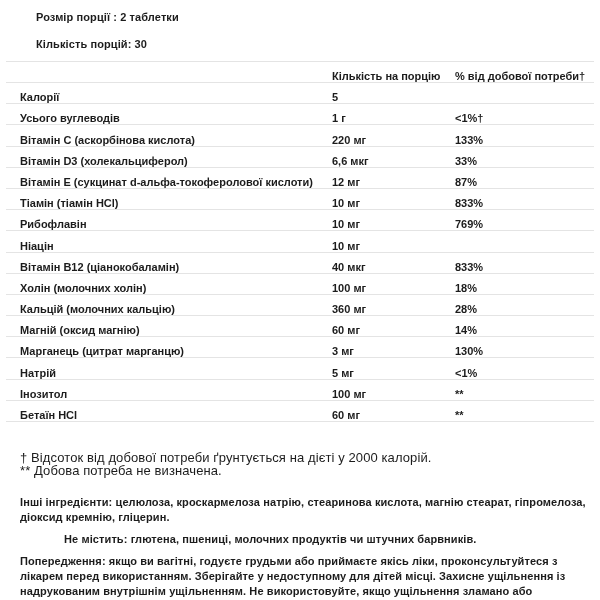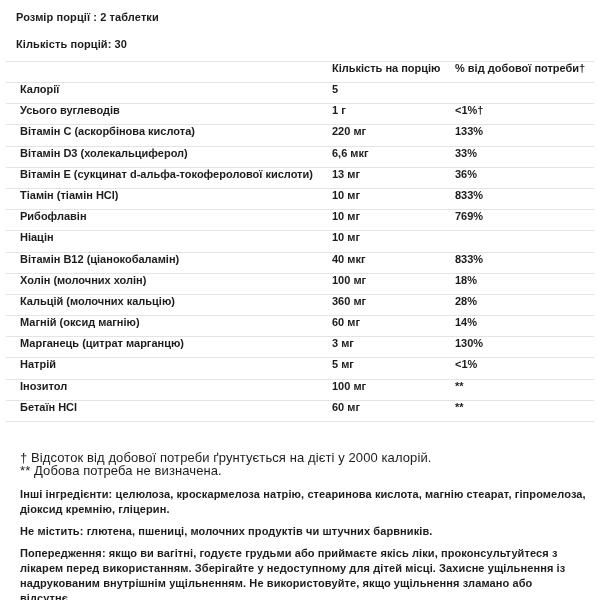--- a/index.html
+++ b/index.html
@@ -6,38 +6,38 @@
   html, body { width: 600px; height: 600px; }
   body {
     font-family: "Liberation Sans", "DejaVu Sans", sans-serif;
     background: #ffffff;
     color: #1c1c1c;
     position: relative;
     overflow: hidden;
   }
   .abs { position: absolute; }
   .topline {
-    left: 16px;
+    left: 36px;
     font-size: 11px;
     font-weight: 600;
     letter-spacing: 0.1px;
   }
   #serving-size { top: 11px; }
   #servings-count { top: 38px; }
 
   
   #facts-table {
     position: absolute;
     top: 61px;
     left: 6px;
     width: 588px;
   }
   .t-row {
     display: flex;
-    align-items: flex-start;
+    align-items: flex-end;
     height: 21.2px;
     border-bottom: 1px solid #e4e4e4;
     font-size: 11px;
     font-weight: 600;
   }
   .t-row.head { height: 22px; border-top: 1px solid #e4e4e4; }
   .c1 { width: 326px; padding-left: 14px; }
   .c2 { width: 123px; }
   .c3 { width: 139px; }
 
@@ -53,22 +53,22 @@
     font-weight: 400;
     line-height: 13px;
     letter-spacing: 0.1px;
   }
   .para {
     font-size: 11px;
     font-weight: 600;
     line-height: 15px;
     letter-spacing: 0.1px;
   }
-  #other-ingredients { margin-top: 10px; }
-  #does-not-contain { margin-top: 7px; }
+  #other-ingredients { margin-top: 18px; }
+  #does-not-contain { margin-top: 7px; margin-left: 44px; }
   #warnings { margin-top: 7px; }
   .lead { font-weight: 800; }
 </style>
 </head>
 <body>
 
 <div id="serving-size" class="abs topline">Розмір порції : 2 таблетки</div>
 <div id="servings-count" class="abs topline">Кількість порцій: 30</div>
 
 <div id="facts-table">
@@ -97,22 +97,22 @@
   </div>
 
   <div class="t-row">
     <div class="c1">Вітамін D3 (холекальциферол)</div>
     <div class="c2">6,6 мкг</div>
     <div class="c3">33%</div>
   </div>
 
   <div class="t-row">
     <div class="c1">Вітамін E (сукцинат d-альфа-токоферолової кислоти)</div>
-    <div class="c2">13 мг</div>
-    <div class="c3">36%</div>
+    <div class="c2">12 мг</div>
+    <div class="c3">87%</div>
   </div>
 
   <div class="t-row">
     <div class="c1">Тіамін (тіамін HCl)</div>
     <div class="c2">10 мг</div>
     <div class="c3">833%</div>
   </div>
 
   <div class="t-row">
     <div class="c1">Рибофлавін</div>

